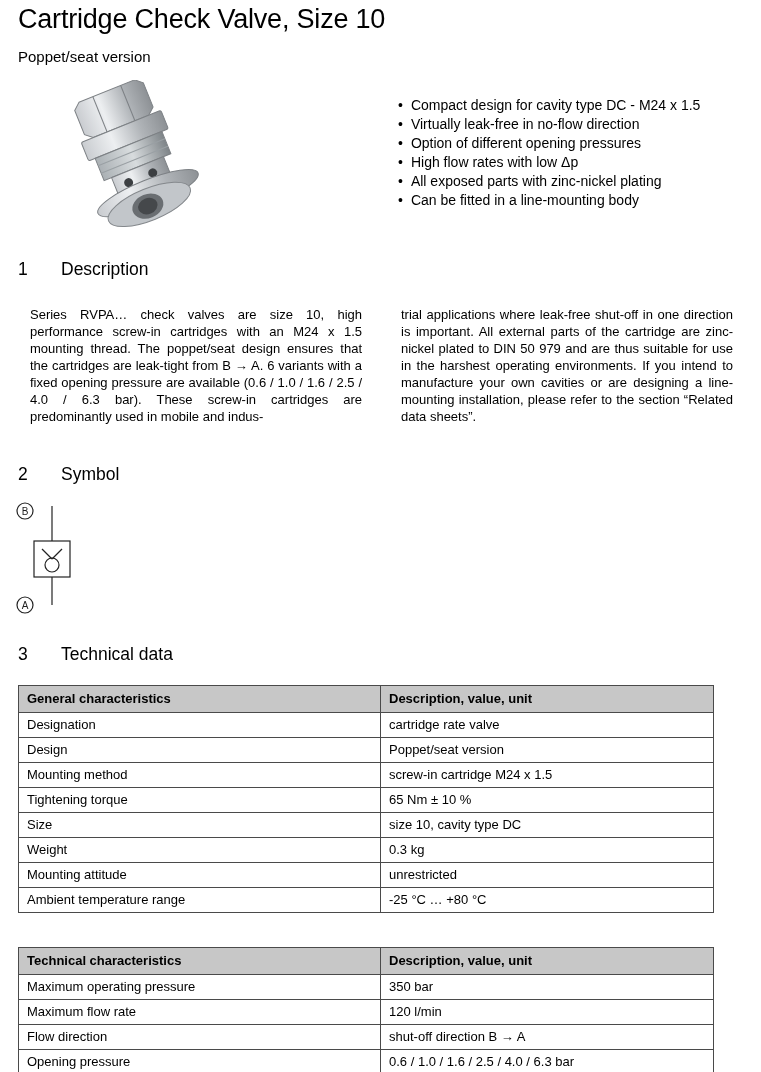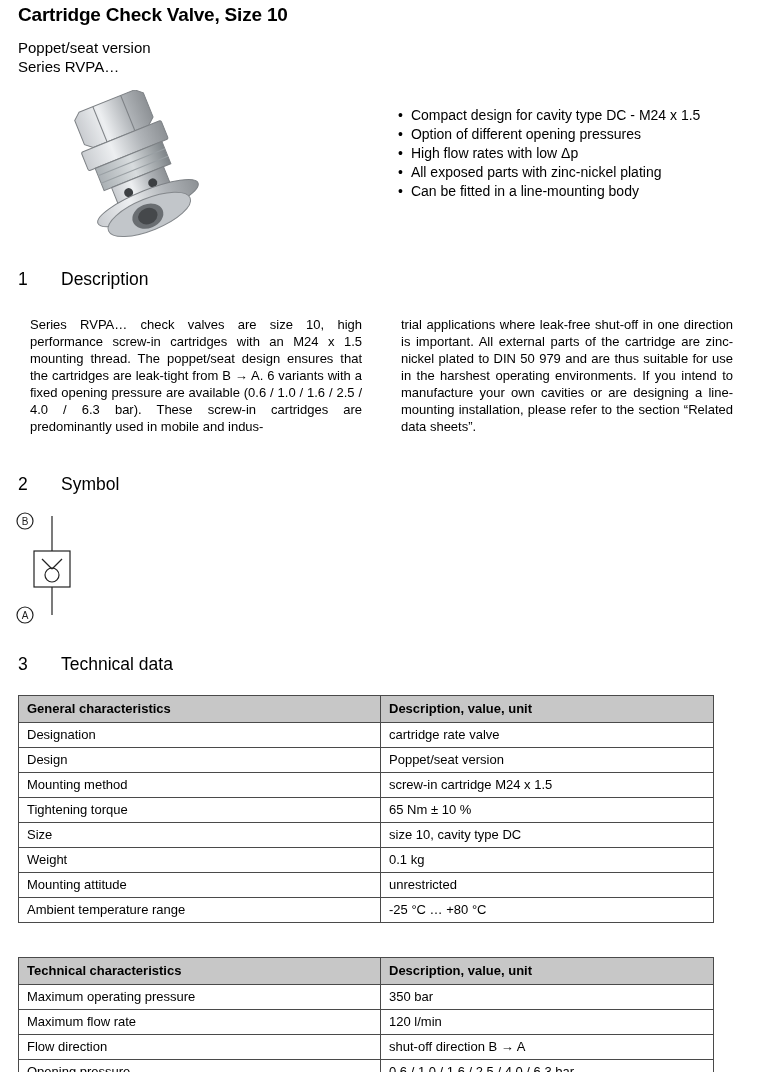--- a/index.html
+++ b/index.html
@@ -5,21 +5,21 @@
   * { box-sizing: border-box; }
   html,body { margin:0; padding:0; }
   body {
     width:761px; height:1072px;
     background:#ffffff; color:#000;
     font-family:"Liberation Sans", sans-serif;
     overflow:hidden; position:relative;
   }
   .page { padding:0 16px 0 18px; }
 
-  h1.title { font-size:19px; font-weight:bold; margin:4px 0 12px 0; letter-spacing:-0.2px; }
+  h1.title { font-size:27px; font-weight:normal; margin:4px 0 12px 0; letter-spacing:-0.2px; }
 
   .specs { font-size:15px; line-height:19px; }
   .specs sub { font-size:11px; position:relative; top:3px; }
   .p-group { margin-left:16px; }
   .subline { font-size:15px; line-height:19px; }
 
   .hero { display:flex; margin-top:14px; height:152px; }
   .valve-photo { width:240px; position:relative; }
   .features { margin:16px 0 0 140px; padding:0; list-style:none; font-size:14px; line-height:19px; }
   .features li::before { content:"•"; margin-right:8px; }
@@ -45,21 +45,20 @@
   .data-table th { background:#c7c7c7; font-weight:bold; padding:5px 8px; }
 </style>
 </head>
 <body>
 
 <div class="page">
 
   <h1 class="title">Cartridge Check Valve, Size 10</h1>
 
   <div class="subline">Poppet/seat version</div>
-  <div class="subline">Series RVPA…</div>
 
   <div class="hero">
     <div class="valve-photo">
       <svg width="238" height="152" viewBox="0 0 238 152">
         <defs>
           <linearGradient id="metal" x1="0" y1="0" x2="1" y2="0">
             <stop offset="0" stop-color="#c9ccd0"></stop>
             <stop offset="0.35" stop-color="#edeff1"></stop>
             <stop offset="0.7" stop-color="#b0b4b8"></stop>
             <stop offset="1" stop-color="#8d9195"></stop>
@@ -83,20 +82,21 @@
           <circle cx="127" cy="99" r="4.5" fill="#3c3f42" stroke="none"></circle>
           <ellipse cx="115" cy="116" rx="54" ry="13" fill="url(#metal)"></ellipse>
           <ellipse cx="112" cy="127" rx="44" ry="16" fill="#c2c6ca" stroke="#84888c"></ellipse>
           <ellipse cx="110" cy="128" rx="16" ry="12" fill="#6a6e72" stroke="none"></ellipse>
           <ellipse cx="110" cy="128" rx="10" ry="8" fill="#45484b" stroke="none"></ellipse>
         </g>
       </svg>
     </div>
     <ul class="features">
       <li>Compact design for cavity type DC - M24 x 1.5</li>
+      <li>Virtually leak-free in no-flow direction</li>
       <li>Option of different opening pressures</li>
       <li>High flow rates with low Δp</li>
       <li>All exposed parts with zinc-nickel plating</li>
       <li>Can be fitted in a line-mounting body</li>
     </ul>
   </div>
 
   <div class="section-head">
     <span class="sec-num">1</span>
     <span class="sec-title">Description</span>
@@ -161,21 +161,21 @@
       <tr>
           <td>Tightening torque</td>
           <td>65 Nm ± 10 %</td>
         </tr>
       <tr>
           <td>Size</td>
           <td>size 10, cavity type DC</td>
         </tr>
       <tr>
           <td>Weight</td>
-          <td>0.1 kg</td>
+          <td>0.3 kg</td>
         </tr>
       <tr>
           <td>Mounting attitude</td>
           <td>unrestricted</td>
         </tr>
       <tr>
           <td>Ambient temperature range</td>
           <td>-25 °C … +80 °C</td>
         </tr>
     </tbody>

